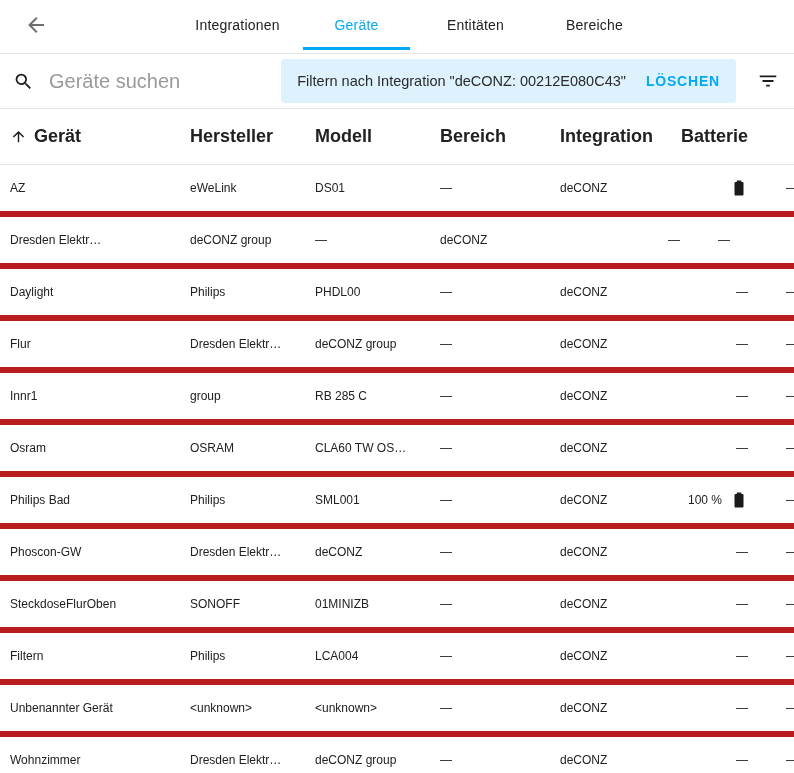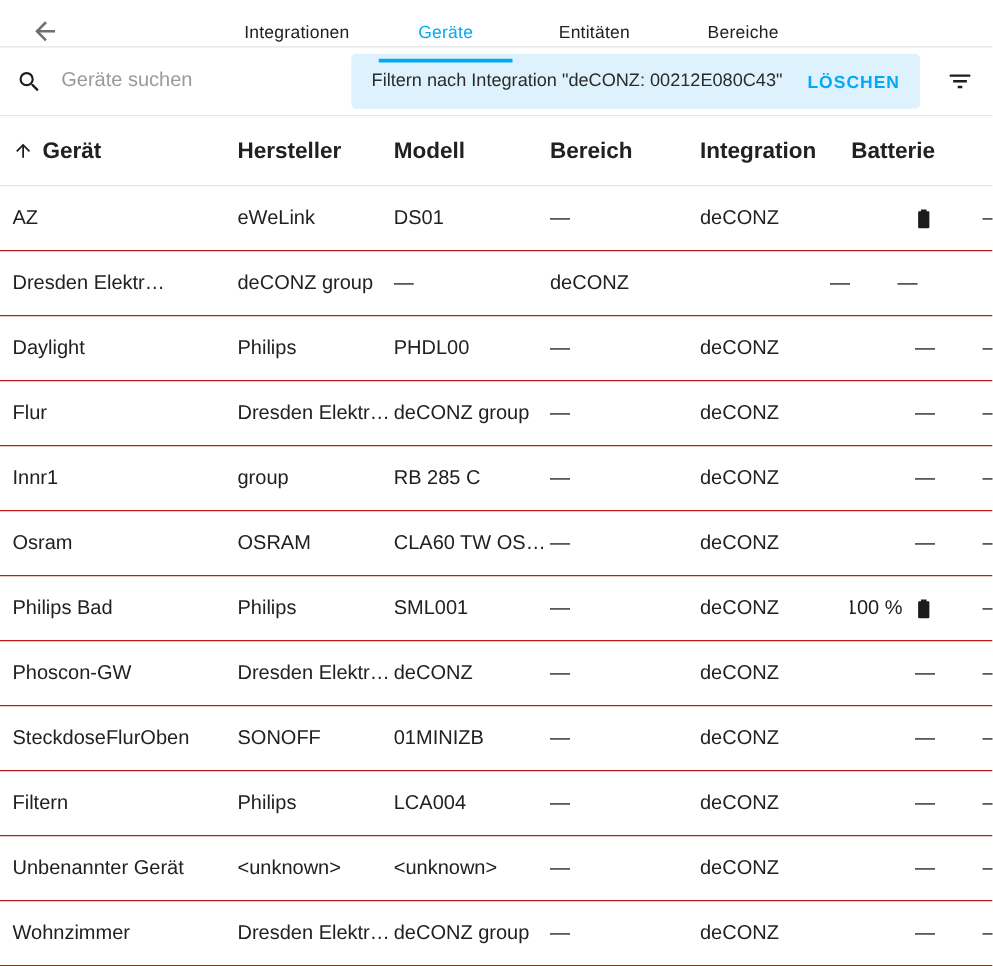--- a/index.html
+++ b/index.html
@@ -5,52 +5,52 @@
   :root { --accent:#03a9f4; --chip-bg:#ddf2fc; --divider:#e4e4e4; --text:#212121; --muted:#9a9a9a; }
   * { box-sizing:border-box; }
   html,body { margin:0; padding:0; }
   body {
     width:794px; height:773px; overflow:hidden; background:#fff;
     font-family:"Liberation Sans","DejaVu Sans",sans-serif; color:var(--text);
   }
   svg { display:block; }
 
   
-  .topbar { position:relative; height:38px; border-bottom:1px solid var(--divider); }
+  .topbar { position:relative; height:54px; border-bottom:1px solid var(--divider); }
   .back-btn { position:absolute; left:22px; top:11px; width:28px; height:28px; border:none; background:none; padding:2px; cursor:pointer; color:#6f6f6f; }
   .tabs { display:flex; margin-left:184px; gap:12px; height:50px; }
   .tab { width:107px; display:flex; align-items:center; justify-content:center;
          font-size:14px; font-weight:500; letter-spacing:.2px; color:var(--text);
          cursor:pointer; position:relative; white-space:nowrap; }
   .tab.active { color:var(--accent); }
   .tab.active::after { content:""; position:absolute; left:0; right:0; bottom:0; height:3px; background:var(--accent); }
 
   
   .searchrow { height:55px; border-bottom:1px solid var(--divider); display:flex; align-items:center; padding-left:13px; }
   .search-icon { color:#1d1d1d; flex:0 0 auto; }
-  .search-input { flex:1 1 auto; min-width:0; border:none; outline:none; margin-left:13px; font-size:16px;
+  .search-input { flex:1 1 auto; min-width:0; border:none; outline:none; margin-left:13px; font-size:20px;
                   font-family:inherit; color:var(--text); background:transparent; }
   .search-input::placeholder { color:var(--muted); opacity:1; }
   .chip { flex:0 0 auto; height:44px; background:var(--chip-bg); border-radius:4px; display:flex; align-items:center;
           padding:0 16px; gap:20px; margin-right:10px; white-space:nowrap; }
   .chip-text { font-size:14.5px; color:#2b2b2b; }
   .chip-action { border:none; background:none; padding:0; cursor:pointer; color:var(--accent);
                  font-family:inherit; font-size:14px; font-weight:700; letter-spacing:.8px; }
   .filter-btn { flex:0 0 auto; width:44px; height:44px; margin-right:4px; border:none; background:none;
                 display:flex; align-items:center; justify-content:center; cursor:pointer; color:#1d1d1d; }
 
   
   .grid { display:grid; grid-template-columns:180px 125px 125px 120px 120px 68px 46px;
           padding-left:10px; align-items:center; }
   .thead { height:56px; border-bottom:1px solid var(--divider); font-size:18px; font-weight:700; }
   .th { overflow:hidden; white-space:nowrap; }
   .th-sortable { display:flex; align-items:center; gap:7px; cursor:pointer; }
   .sort-icon { color:#1d1d1d; flex:0 0 auto; }
   .th-right, .cell-right { text-align:right; display:flex; justify-content:flex-end; align-items:center; }
-  .row { height:52px; border-bottom:1px solid #b91c1c; font-size:16px; cursor:pointer; }
+  .row { height:52px; border-bottom:6px solid #b91c1c; font-size:12px; cursor:pointer; }
   .cell { overflow:hidden; white-space:nowrap; text-overflow:clip; padding-right:8px; }
   .c-battery { display:flex; justify-content:flex-end; align-items:center; gap:8px; padding-right:0; }
   .bicon { color:#1b1b1b; flex:0 0 auto; }
   .c-extra { padding-left:38px; padding-right:0; overflow:visible; white-space:nowrap; }
 </style>
 </head>
 <body>
 
 <div class="topbar">
   <button class="back-btn">

